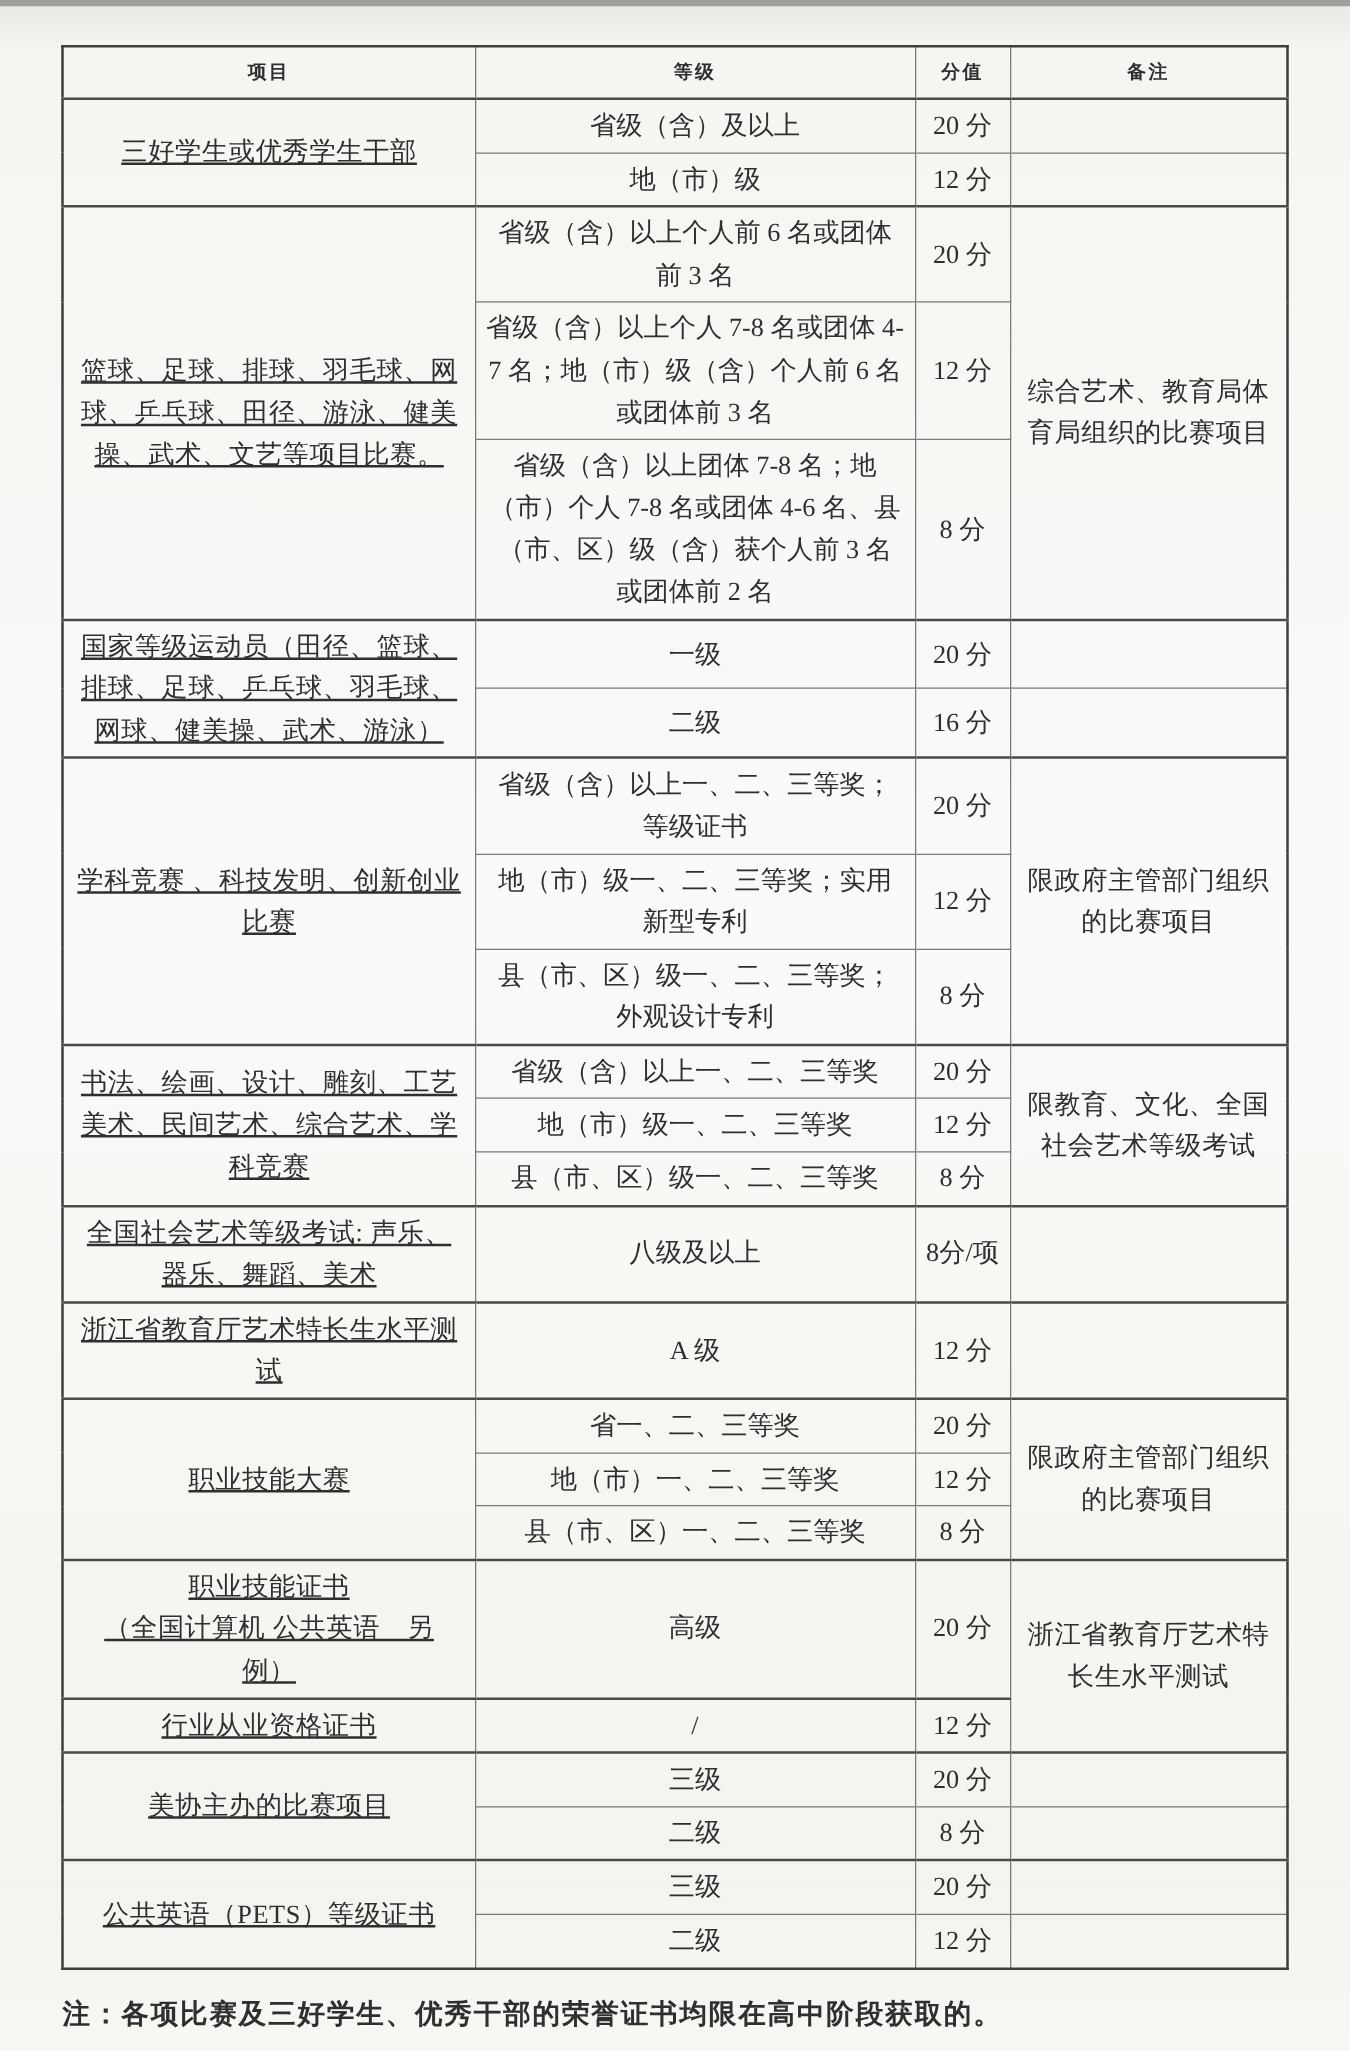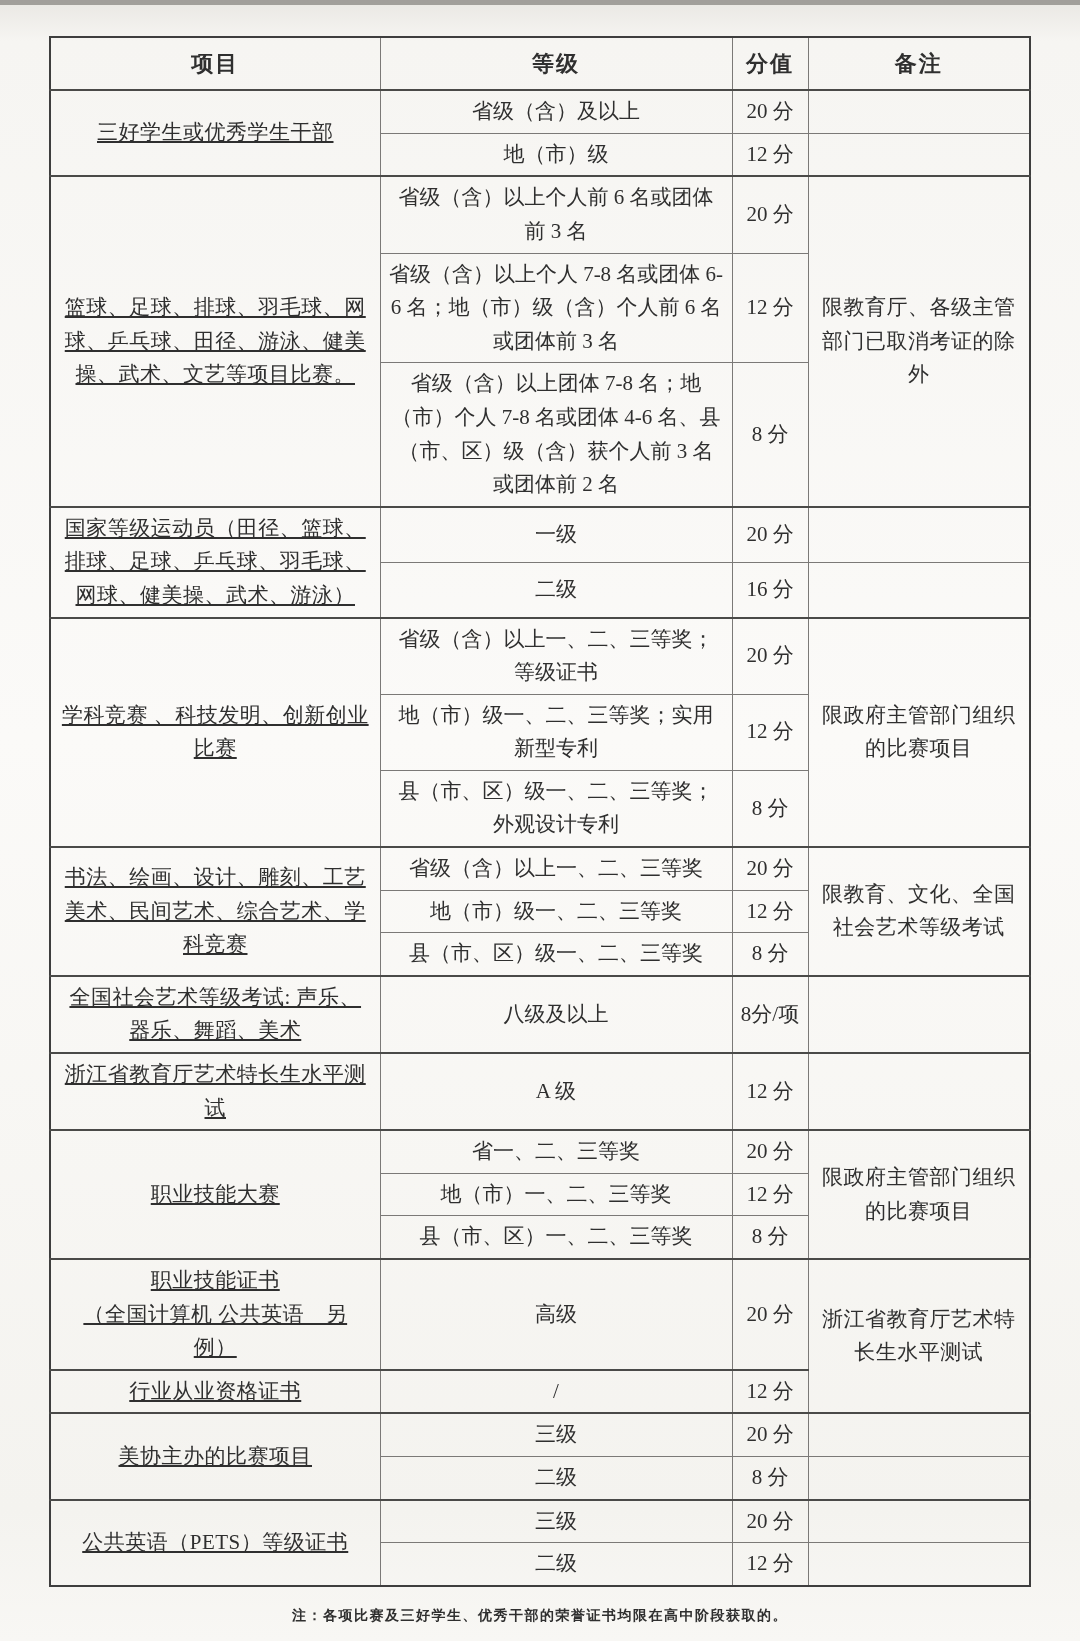--- a/index.html
+++ b/index.html
@@ -29,36 +29,35 @@
   .score-table th, .score-table td {
     border: 1px solid #7b7977;
     text-align: center;
     vertical-align: middle;
     font-size: 21px;
     line-height: 1.6;
     padding: 4px 8px;
     word-break: break-word;
   }
   .score-table th {
-    font-size: 22px;
+    font-size: 15px;
     font-weight: bold;
     padding: 8px 6px;
     letter-spacing: 2px;
     border-bottom: 2px solid #4a4a48;
     margin-left: 31px;
   }
   .score-table tr.group-start td { border-top: 2px solid #4a4a48; }
   .score-table td.project { white-space: pre-line; letter-spacing: 0.5px; text-decoration: underline; }
   .score-table td.score  { white-space: nowrap; padding: 4px 2px; }
   .score-table td.note   { letter-spacing: 0.5px; }
   .footnote {
     width: 980px;
     margin: 20px auto 0 auto;
-    text-align: center;
-    font-size: 14px;
+    font-size: 22px;
     font-weight: bold;
     letter-spacing: 1.5px;
   }
 </style>
 </head>
 <body>
 
 <div class="photo-edge"></div>
 
 <div>
@@ -86,24 +85,24 @@
         </tr>
         <tr>
           <td class="level">地（市）级</td>
           <td class="score">12 分</td>
           <td class="note"></td>
         </tr>
         <tr class="group-start">
           <td class="project" rowspan="3">篮球、足球、排球、羽毛球、网球、乒乓球、田径、游泳、健美操、武术、文艺等项目比赛。</td>
           <td class="level">省级（含）以上个人前 6 名或团体前 3 名</td>
           <td class="score">20 分</td>
-          <td class="note" rowspan="3">限教育厅、各级主管部门已取消考证的除外</td>
-        </tr>
-        <tr>
-          <td class="level">省级（含）以上个人 7-8 名或团体 6-6 名；地（市）级（含）个人前 6 名或团体前 3 名</td>
+          <td class="note" rowspan="3">综合艺术、教育局体育局组织的比赛项目</td>
+        </tr>
+        <tr>
+          <td class="level">省级（含）以上个人 7-8 名或团体 4-7 名；地（市）级（含）个人前 6 名或团体前 3 名</td>
           <td class="score">12 分</td>
         </tr>
         <tr>
           <td class="level">省级（含）以上团体 7-8 名；地（市）个人 7-8 名或团体 4-6 名、县（市、区）级（含）获个人前 3 名或团体前 2 名</td>
           <td class="score">8 分</td>
         </tr>
         <tr class="group-start">
           <td class="project" rowspan="2">国家等级运动员（田径、篮球、排球、足球、乒乓球、羽毛球、网球、健美操、武术、游泳）</td>
           <td class="level">一级</td>
           <td class="score">20 分</td>

